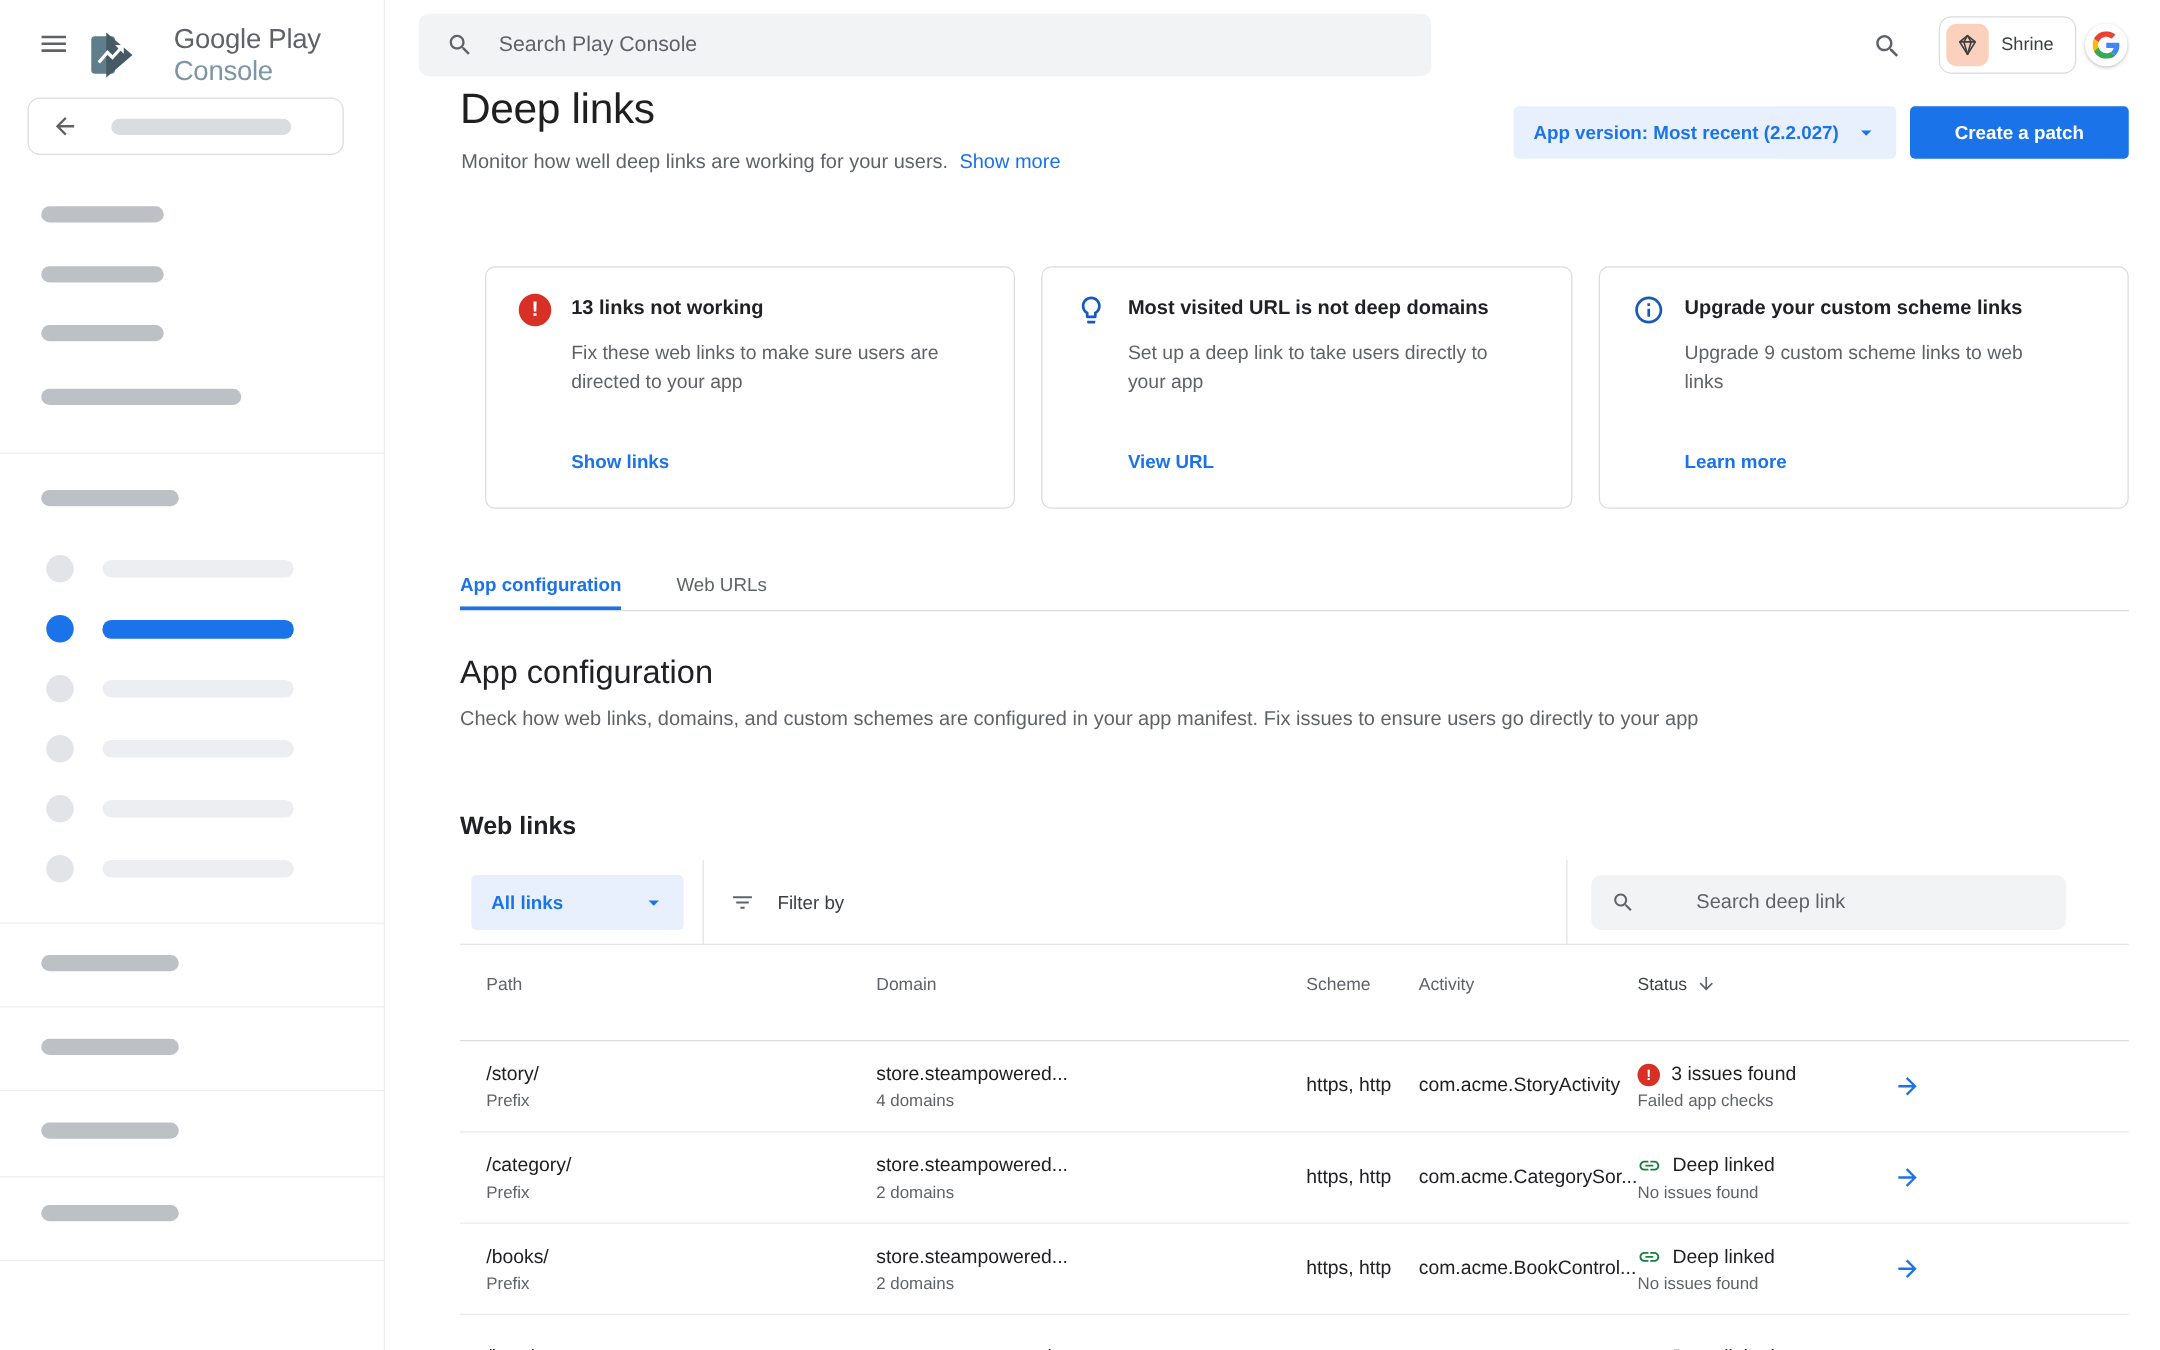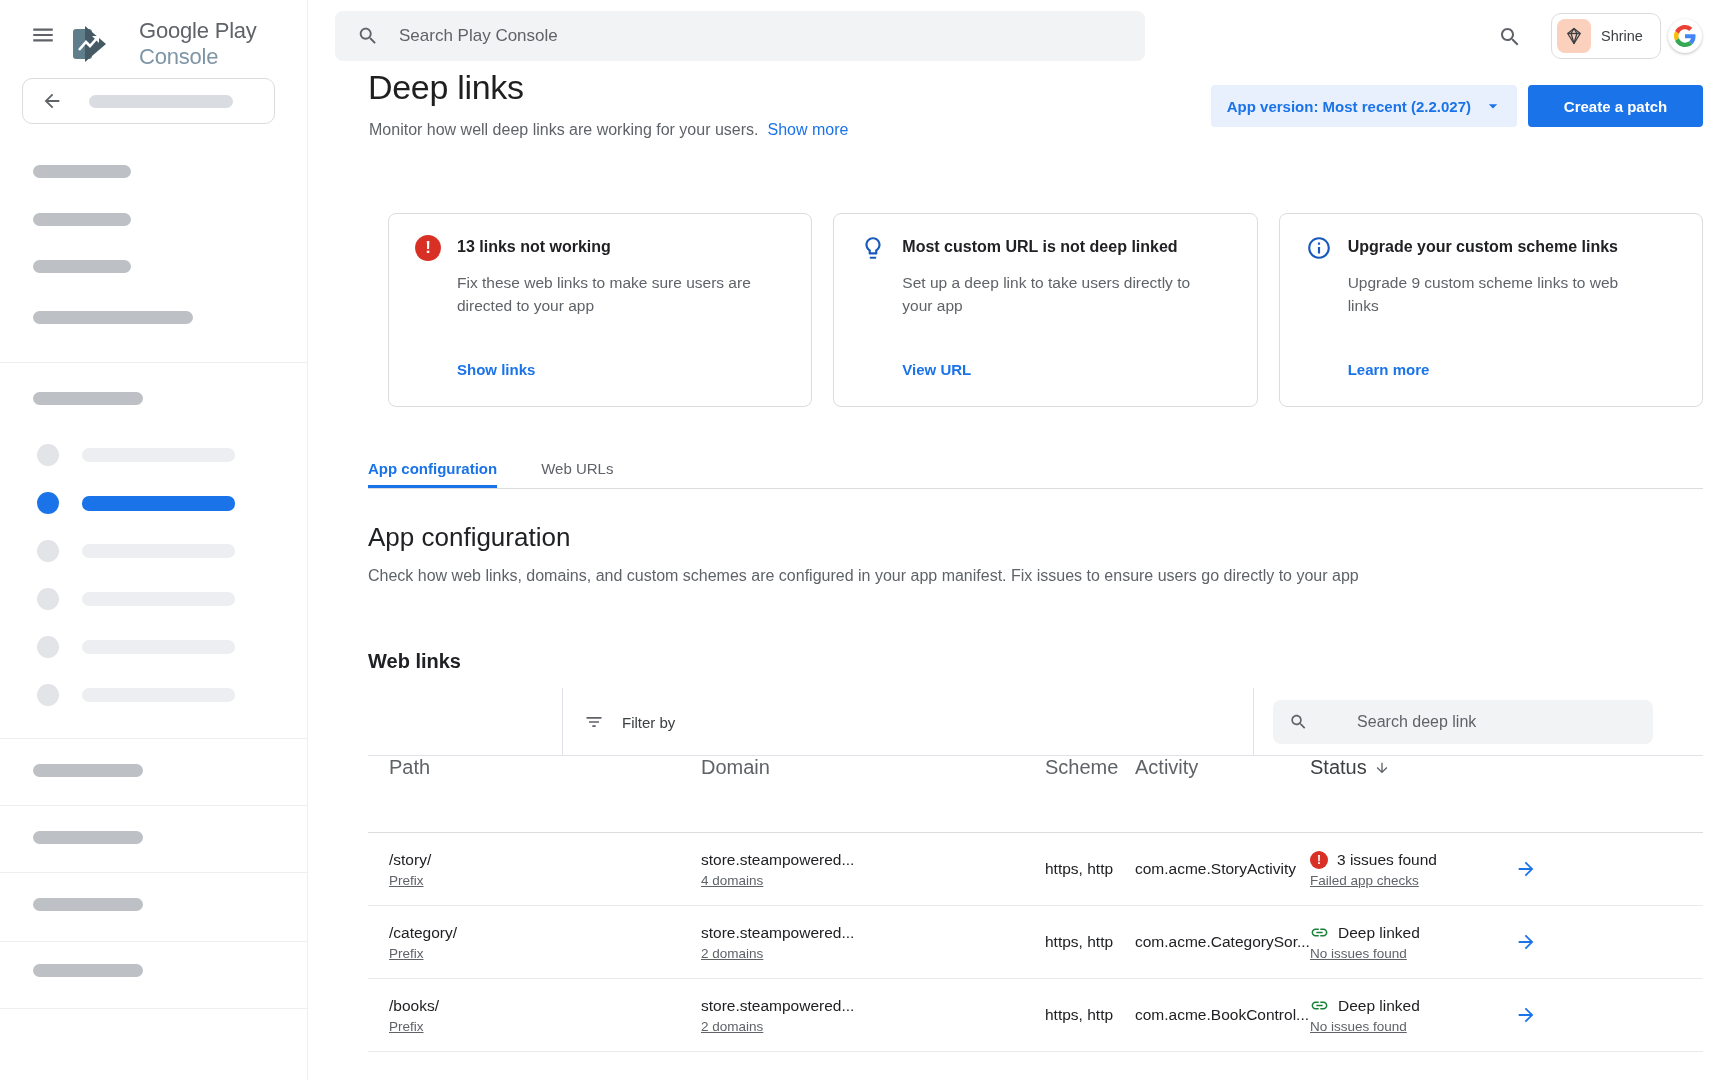--- a/index.html
+++ b/index.html
@@ -101,29 +101,29 @@
   #filter-by span { margin-left:18px; color:#3c4043; }
   #deeplink-search { position:absolute; left:905px; top:12px; width:380px; height:44px;
                      background:#f1f3f4; border-radius:8px; display:flex; align-items:center;
                      padding-left:16px;gap:36px; }
   #deeplink-search input { border:none; outline:none; background:transparent; margin-left:13px;
                            font-size:16px; color:#202124; width:310px; font-family:inherit; }
   #deeplink-search input::placeholder { color:#5f6368; }
 
   
   #table { position:absolute; left:368px; top:756px; width:1335px; }
-  .thead { display:flex; height:77px; align-items:flex-start; padding:0 0 14px 21px;
-           border-bottom:1px solid #dadce0; font-size:20px; color:#5f6368; }
+  .thead { display:flex; height:77px; align-items:center; padding:0 0 14px 21px;
+           border-bottom:1px solid #dadce0; font-size:14px; color:#5f6368; }
   .trow { display:flex; align-items:center; height:73px; padding-left:21px;
           border-bottom:1px solid #e8eaed; cursor:pointer; }
   .c-path { width:312px; } .c-domain { width:344px; } .c-scheme { width:90px; }
   .c-activity { width:175px; } .c-status { width:205px; } .c-arrow { flex:1; }
   .thead .c-status { color:#3c4043; display:flex; align-items:center; }
   .l1 { font-size:15.5px; color:#202124; }
-  .l2 { font-size:13.5px; color:#5f6368; margin-top:4px;text-decoration:underline; }
+  .l2 { font-size:13.5px; color:#5f6368; margin-top:4px; }
   .st1 { display:flex; align-items:center; font-size:15.5px; color:#202124; }
   .st1 .sic { margin-right:9px; display:flex; }
   .mini-err { width:18px; height:18px; border-radius:50%; background:#d93025; color:#fff;
               font-size:12px; font-weight:700; display:flex; align-items:center; justify-content:center; }
   .sort-ic { margin-left:7px; }
   .row-arrow { display:flex; cursor:pointer; }
 </style>
 </head>
 <body>
 
@@ -254,21 +254,21 @@
     <h3>13 links not working</h3>
     <p>Fix these web links to make sure users are directed to your app</p>
     <a class="action">Show links</a>
   </div>
   <div class="card">
     <div class="cicon">
       <svg viewBox="0 0 24 24" width="26" height="26" fill="#185abc">
           <path d="M9 21c0 .55.45 1 1 1h4c.55 0 1-.45 1-1v-1H9v1zm3-19C8.14 2 5 5.14 5 9c0 2.38 1.19 4.47 3 5.74V17c0 .55.45 1 1 1h6c.55 0 1-.45 1-1v-2.26c1.81-1.27 3-3.36 3-5.74 0-3.86-3.14-7-7-7zm2.85 11.1l-.85.6V16h-4v-2.3l-.85-.6C7.8 12.16 7 10.63 7 9c0-2.76 2.24-5 5-5s5 2.24 5 5c0 1.63-.8 3.16-2.15 4.1z"></path>
         </svg>
     </div>
-    <h3>Most custom URL is not deep linked</h3>
+    <h3>Most visited URL is not deep domains</h3>
     <p>Set up a deep link to take users directly to your app</p>
     <a class="action">View URL</a>
   </div>
   <div class="card">
     <div class="cicon">
       <svg viewBox="0 0 24 24" width="26" height="26" fill="#185abc">
           <path d="M11 7h2v2h-2V7zm0 4h2v6h-2v-6zm1-9C6.48 2 2 6.48 2 12s4.48 10 10 10 10-4.48 10-10S17.52 2 12 2zm0 18c-4.41 0-8-3.59-8-8s3.59-8 8-8 8 3.59 8 8-3.59 8-8 8z"></path>
         </svg>
     </div>
     <h3>Upgrade your custom scheme links</h3>
@@ -280,20 +280,26 @@
 <div id="tabs">
   <div class="tab active">App configuration</div>
   <div class="tab idle">Web URLs</div>
 </div>
 
 <h2 id="sec-h2">App configuration</h2>
 <div id="sec-desc">Check how web links, domains, and custom schemes are configured in your app manifest. Fix issues to ensure users go directly to your app</div>
 <h3 id="weblinks-h3">Web links</h3>
 
 <div id="filterbar">
+  <div id="all-links">
+    <span>All links</span>
+    <svg viewBox="0 0 24 24" width="20" height="20" fill="#1a73e8">
+        <path d="M7 10l5 5 5-5H7z"></path>
+      </svg>
+  </div>
   <div class="vdiv" style="left:194px;"></div>
   <div id="filter-by">
     <svg viewBox="0 0 24 24" width="20" height="20" fill="#5f6368">
         <path d="M10 18h4v-2h-4v2zM3 6v2h18V6H3zm3 7h12v-2H6v2z"></path>
       </svg>
     <span>Filter by</span>
   </div>
   <div class="vdiv" style="left:885px;"></div>
   <div id="deeplink-search">
     <svg viewBox="0 0 24 24" width="20" height="20" fill="#5f6368">

